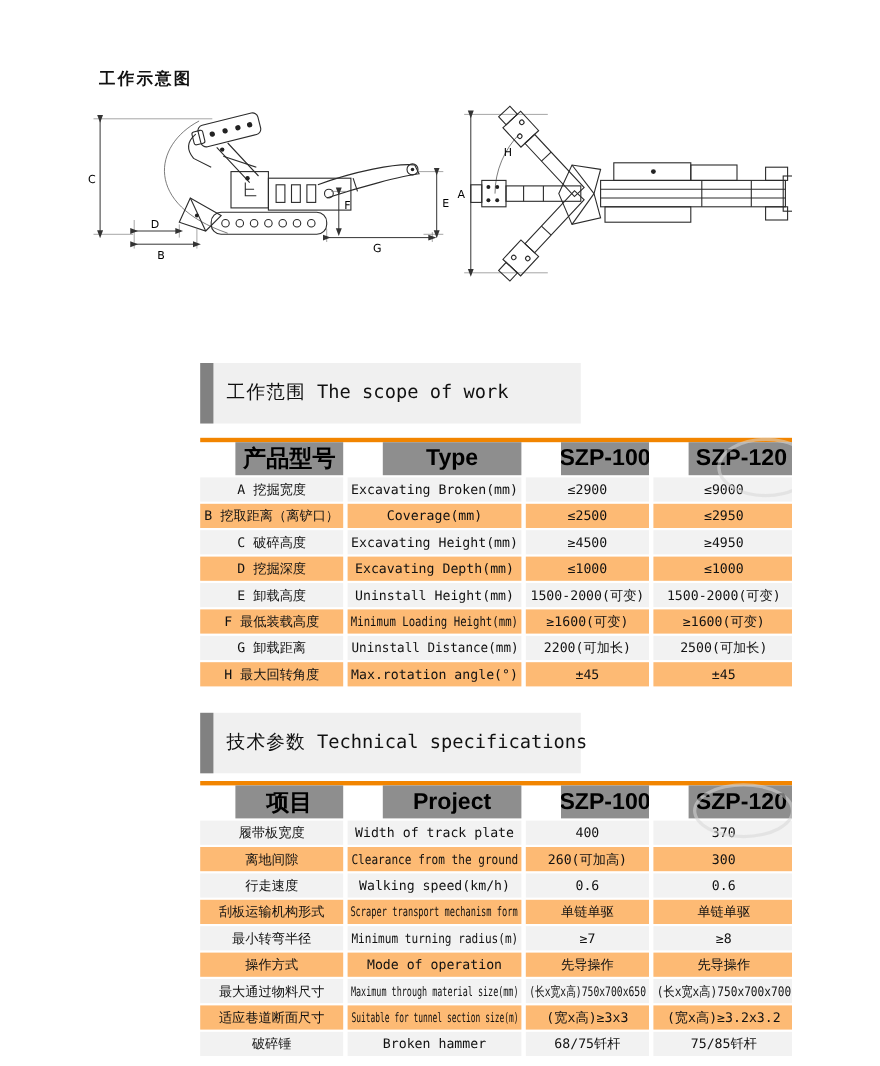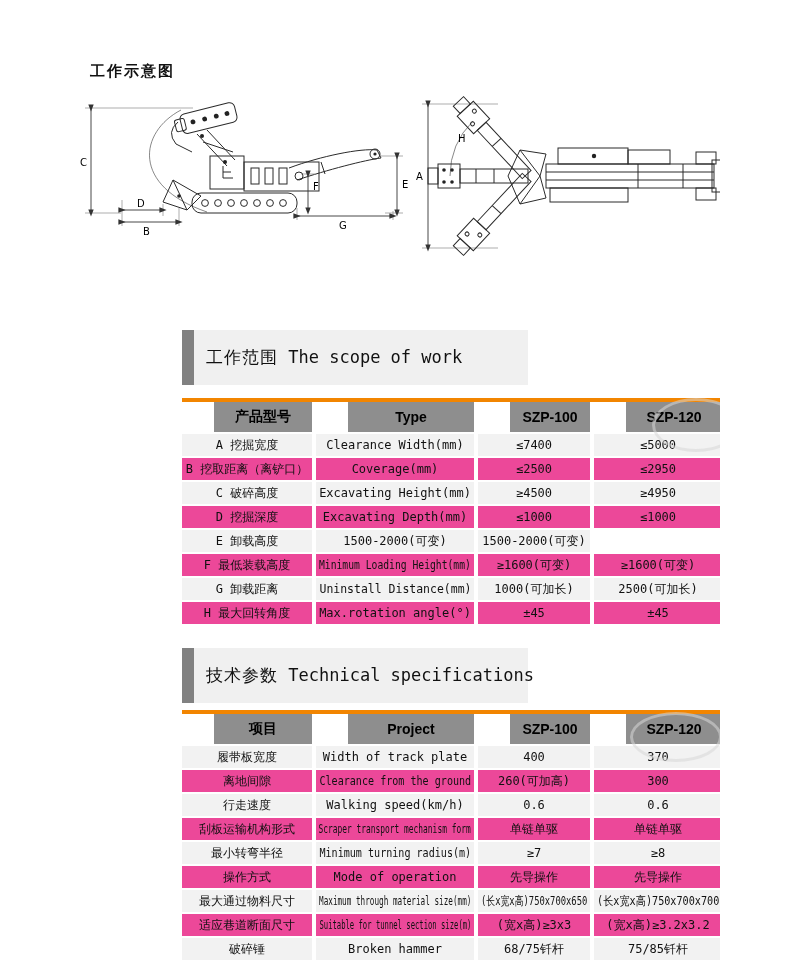--- a/index.html
+++ b/index.html
@@ -21,25 +21,25 @@
   .section-header .bar{position:absolute;left:0;top:0;width:12px;height:55px;background:#818181;}
   .section-header .txt{position:absolute;left:24px;top:0;line-height:55px;font-size:17px;white-space:nowrap;}
   .section-header .zh{letter-spacing:1px;}
   
   .spec-table{position:absolute;width:540px;}
   .orange-top{height:4px;background:#F28500;}
   .trow{display:grid;grid-template-columns:130px 158px 112px 128px;column-gap:4px;margin-bottom:2px;}
   .cell{display:flex;align-items:center;justify-content:center;overflow:hidden;}
   .cell > span{display:inline-block;white-space:nowrap;transform-origin:50% 50%;}
   .thead{margin-bottom:2px;}
-  .thead .cell{height:30px;background:#8e8e8e;font-weight:bold;font-size:14px;color:#000;
+  .thead .cell{height:30px;background:#8e8e8e;font-weight:bold;font-size:21px;color:#000;
                font-family:"Liberation Sans","DejaVu Sans",sans-serif;margin-left:32px;}
   .trow.data .cell{height:22px;font-size:12px;}
   .trow.light .cell{background:#f2f2f2;}
-  .trow.dark .cell{background:#ec4899;}
+  .trow.dark .cell{background:#fdba74;}
   
   .wm{position:absolute;border:3px solid rgba(215,215,215,.55);border-radius:50%;pointer-events:none;}
 </style>
 </head>
 <body>
 
 <div class="page">
 
   <div class="page-title">工作示意图</div>
 
@@ -200,27 +200,27 @@
       <div class="cell c3">
           <span>SZP-120</span>
         </div>
     </div>
     <div class="tbody">
         <div class="trow data light">
           <div class="cell c0">
             <span>A 挖掘宽度</span>
           </div>
           <div class="cell c1">
-            <span>Clearance Width(mm)</span>
-          </div>
-          <div class="cell c2">
-            <span>≤7400</span>
-          </div>
-          <div class="cell c3">
-            <span>≤5000</span>
+            <span>Excavating Broken(mm)</span>
+          </div>
+          <div class="cell c2">
+            <span>≤2900</span>
+          </div>
+          <div class="cell c3">
+            <span>≤9000</span>
           </div>
         </div>
         <div class="trow data dark">
           <div class="cell c0">
             <span>B 挖取距离（离铲口）</span>
           </div>
           <div class="cell c1">
             <span>Coverage(mm)</span>
           </div>
           <div class="cell c2">
@@ -255,20 +255,23 @@
             <span>≤1000</span>
           </div>
           <div class="cell c3">
             <span>≤1000</span>
           </div>
         </div>
         <div class="trow data light">
           <div class="cell c0">
             <span>E 卸载高度</span>
           </div>
+          <div class="cell c1">
+            <span>Uninstall Height(mm)</span>
+          </div>
           <div class="cell c2">
             <span>1500-2000(可变)</span>
           </div>
           <div class="cell c3">
             <span>1500-2000(可变)</span>
           </div>
         </div>
         <div class="trow data dark">
           <div class="cell c0">
             <span>F 最低装载高度</span>
@@ -284,21 +287,21 @@
           </div>
         </div>
         <div class="trow data light">
           <div class="cell c0">
             <span>G 卸载距离</span>
           </div>
           <div class="cell c1">
             <span style="transform: scaleX(0.956);">Uninstall Distance(mm)</span>
           </div>
           <div class="cell c2">
-            <span>1000(可加长)</span>
+            <span>2200(可加长)</span>
           </div>
           <div class="cell c3">
             <span>2500(可加长)</span>
           </div>
         </div>
         <div class="trow data dark">
           <div class="cell c0">
             <span>H 最大回转角度</span>
           </div>
           <div class="cell c1">

